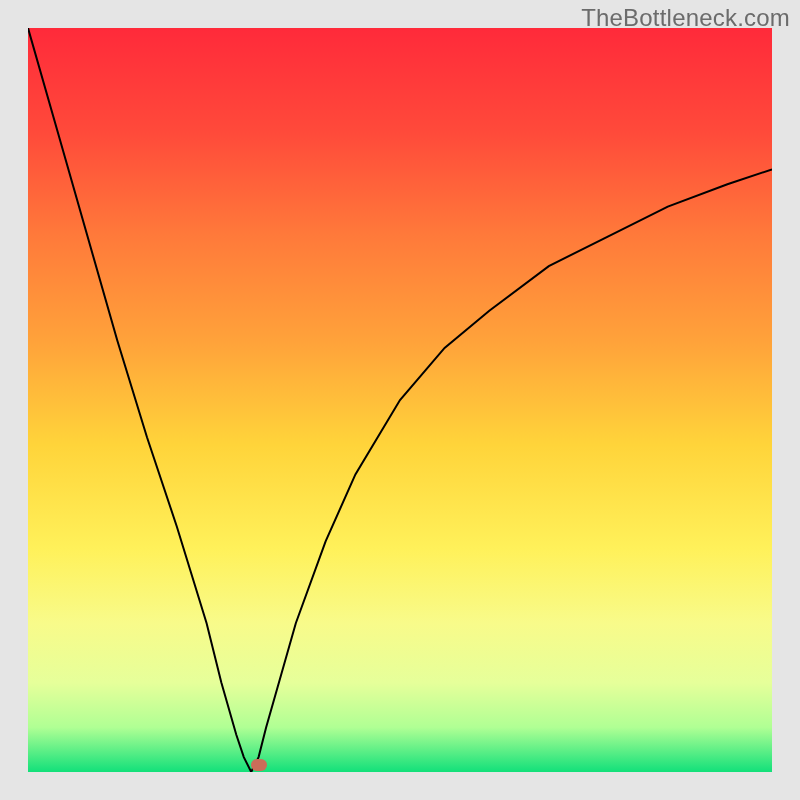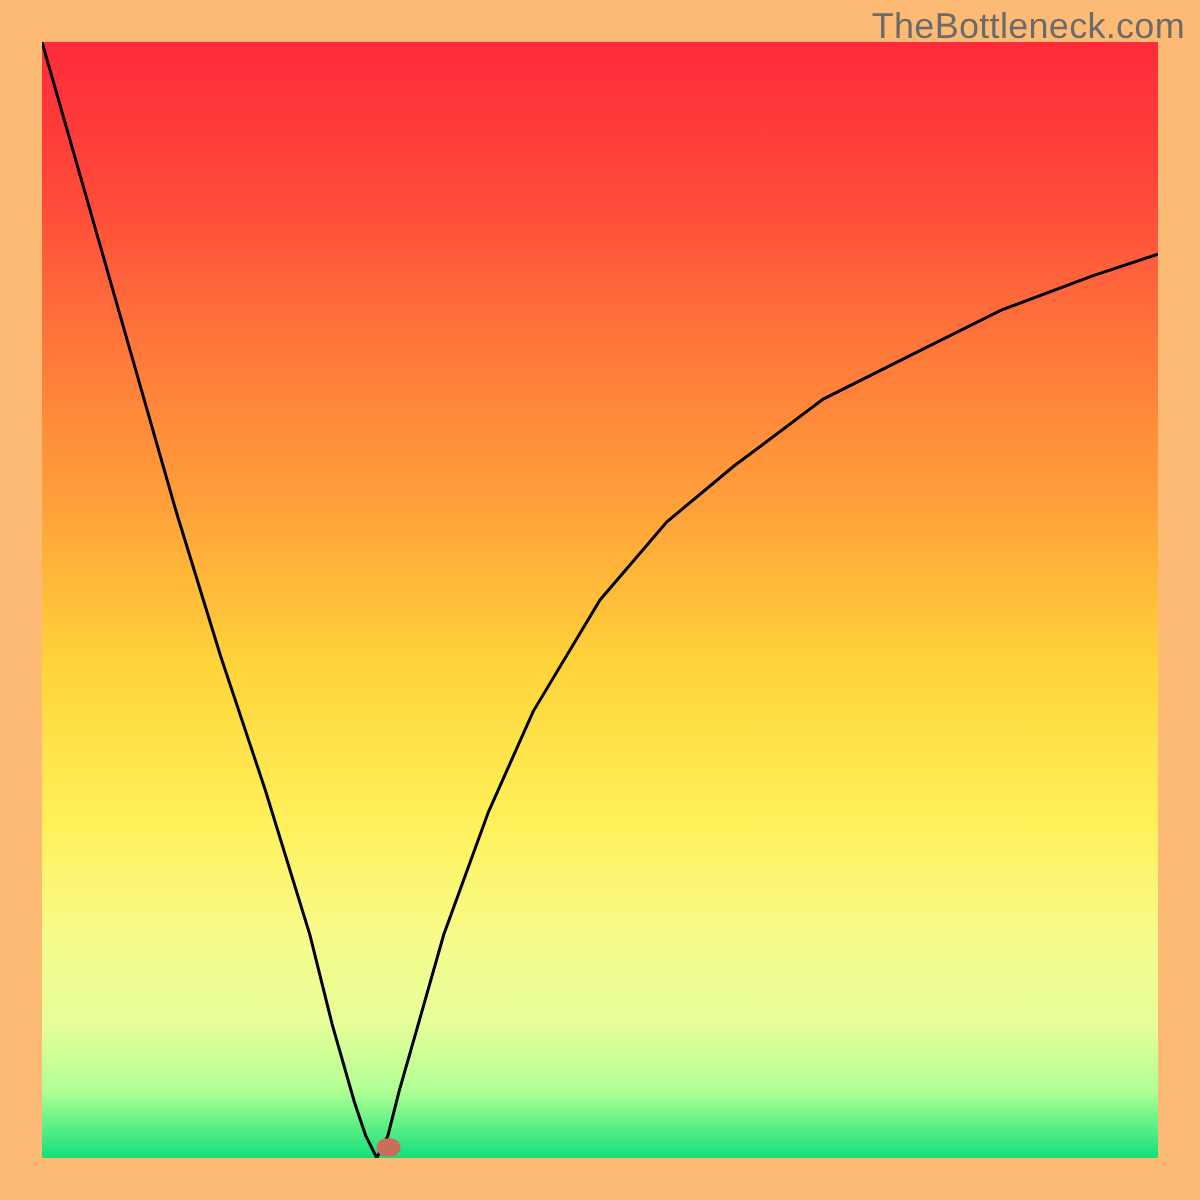--- a/index.html
+++ b/index.html
@@ -8,21 +8,21 @@
     width: 800px;
     height: 800px;
     background: #000;
     font-family: Arial, Helvetica, sans-serif;
     overflow: hidden;
   }
   .frame {
     position: relative;
     width: 800px;
     height: 800px;
-    background: #fdba74;
+    background: #e5e5e5;
   }
   .watermark {
     position: absolute;
     top: 4px;
     right: 10px;
     color: #6b6b6b;
     font-size: 24px;
     font-weight: 400;
     letter-spacing: 0.2px;
     z-index: 3;

